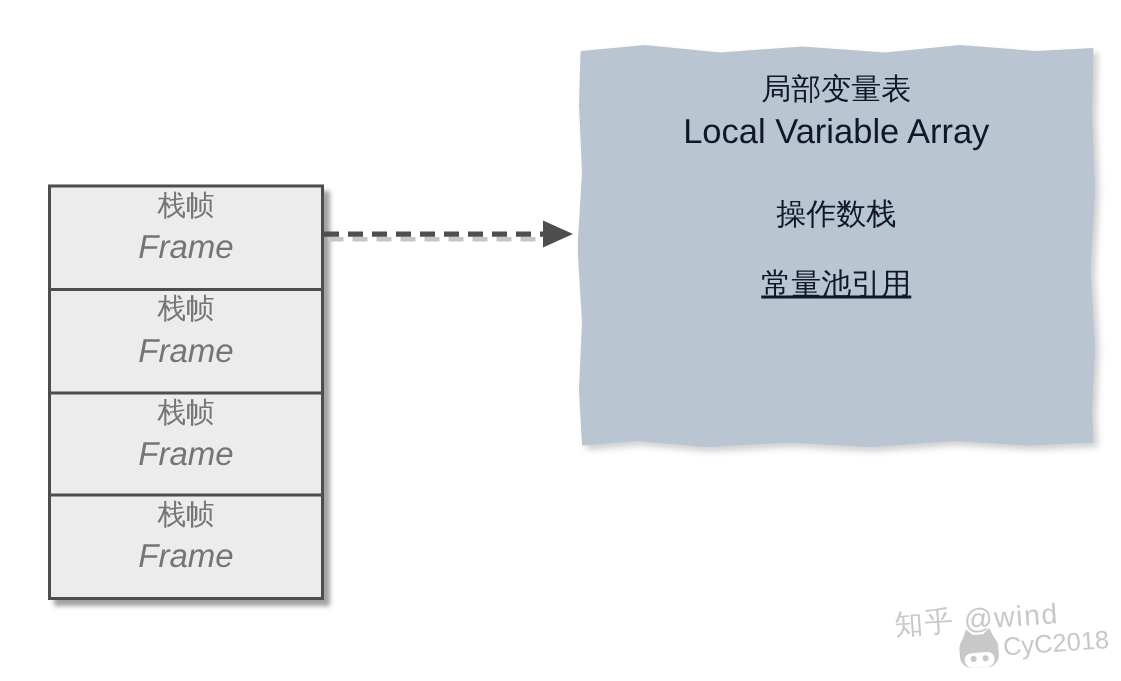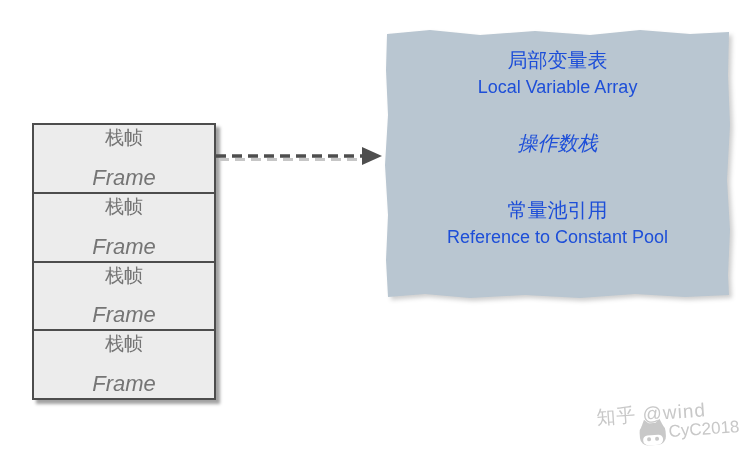--- a/index.html
+++ b/index.html
@@ -28,21 +28,21 @@
     border: 2px solid #4d4d4d;
     box-shadow: 4px 4px 3px #a3a3a3;
     display: flex;
     flex-direction: column;
   }
   .frame-cell {
     flex: 1;
     display: flex;
     flex-direction: column;
     align-items: center;
-    justify-content: space-between;
+    justify-content: flex-start;
     color: #757575;
   }
   .frame-cell + .frame-cell {
     border-top: 2px solid #4d4d4d;
   }
   .frame-cell .zh {
     font-size: 19px;
     line-height: 26px;
   }
   .frame-cell .en {
@@ -72,32 +72,32 @@
     background: #b9c6d1;
     padding-top: 16px;
     clip-path: polygon(
       2px 4px, 45px 0px, 95px 5px, 150px 1px, 205px 5px, 255px 0px, 305px 4px, 344px 2px,
       343px 45px, 345px 95px, 342px 150px, 345px 200px, 343px 245px, 344px 265px,
       300px 267px, 250px 264px, 195px 268px, 140px 265px, 85px 268px, 40px 264px, 3px 267px,
       1px 230px, 3px 185px, 0px 135px, 3px 85px, 1px 40px);
   }
   .detail-section {
     text-align: center;
-    color: #1d4ed8;
+    color: #0f172a;
   }
   .detail-section .zh {
     font-size: 20px;
     line-height: 28px;
   }
   .detail-section .en {
-    font-size: 18px;
+    font-size: 23px;
     line-height: 27px;
   }
-  .detail-section.s2 { margin-top: 28px; font-style: italic; }
-  .detail-section.s3 { margin-top: 39px; }
+  .detail-section.s2 { margin-top: 28px; }
+  .detail-section.s3 { margin-top: 19px; text-decoration: underline; }
 
   
   .watermark {
     position: absolute;
     left: 597px;
     top: 402px;
     width: 142px;
     color: #c8c8c8;
     transform: rotate(-4deg);
     user-select: none;
@@ -190,21 +190,20 @@
     <div class="detail-box">
       <div class="detail-section s1">
         <div class="zh">局部变量表</div>
         <div class="en">Local Variable Array</div>
       </div>
       <div class="detail-section s2">
         <div class="zh">操作数栈</div>
       </div>
       <div class="detail-section s3">
         <div class="zh">常量池引用</div>
-        <div class="en">Reference to Constant Pool</div>
       </div>
     </div>
   </div>
 
   <div class="watermark">
     <div class="wm-line1">知乎 @wind</div>
     <div class="wm-line2">
       <span class="cat-icon">
         <span class="cat-ear left"></span>
         <span class="cat-ear right"></span>

